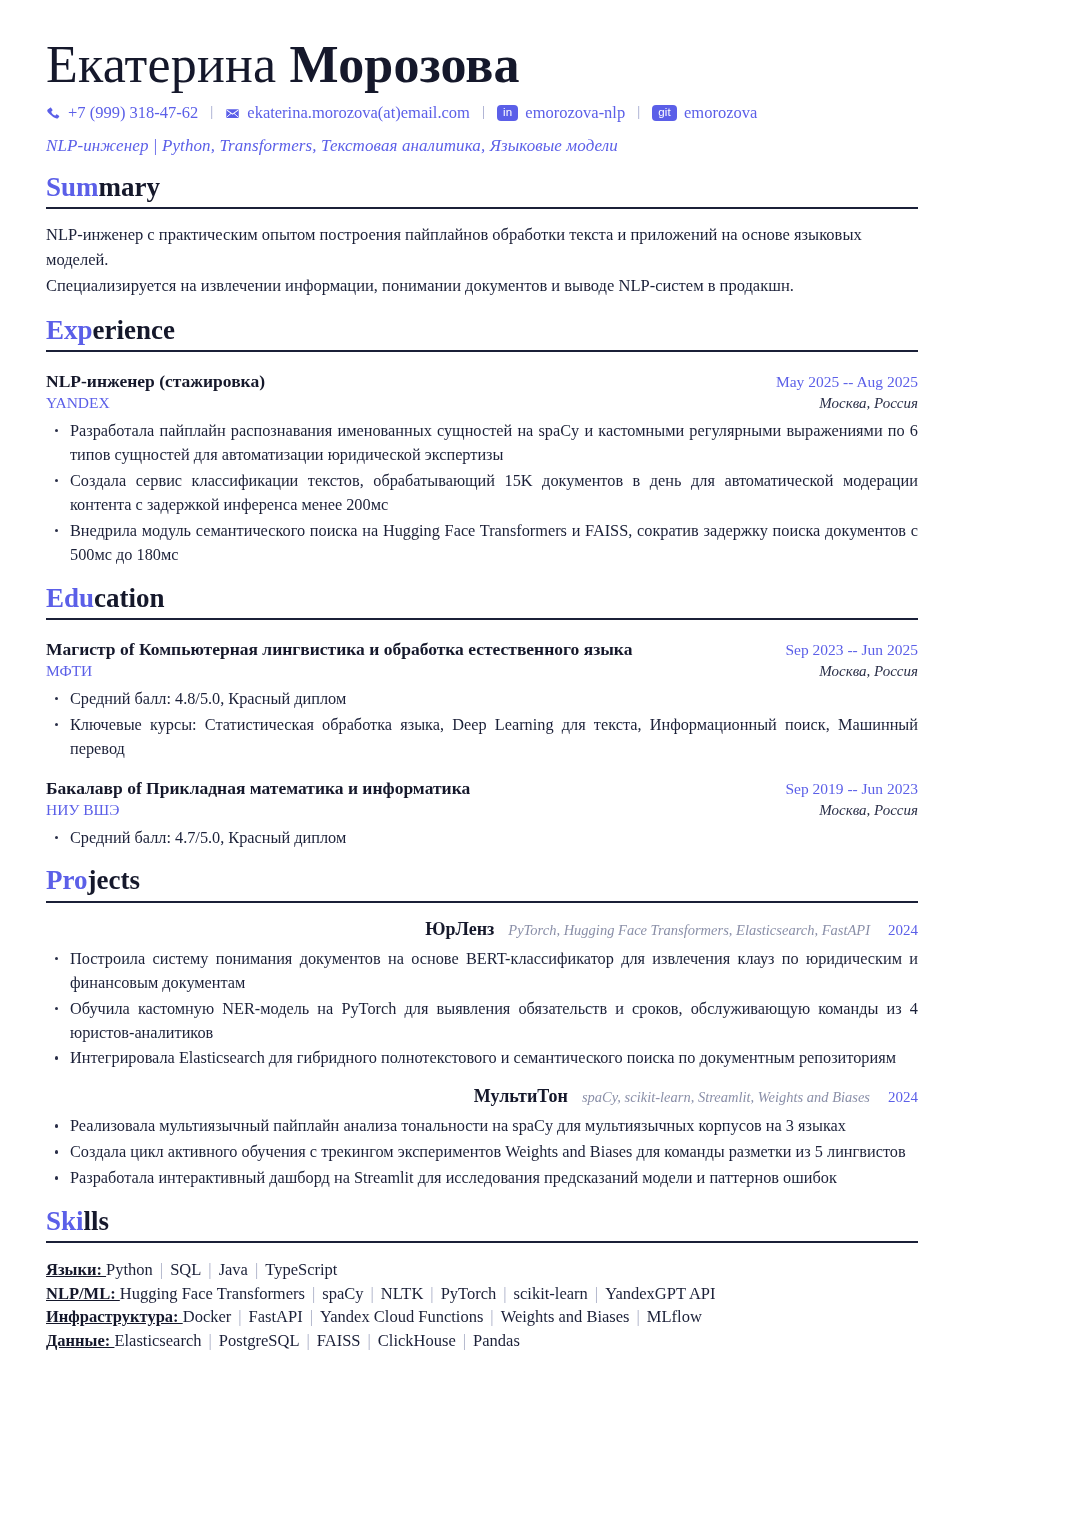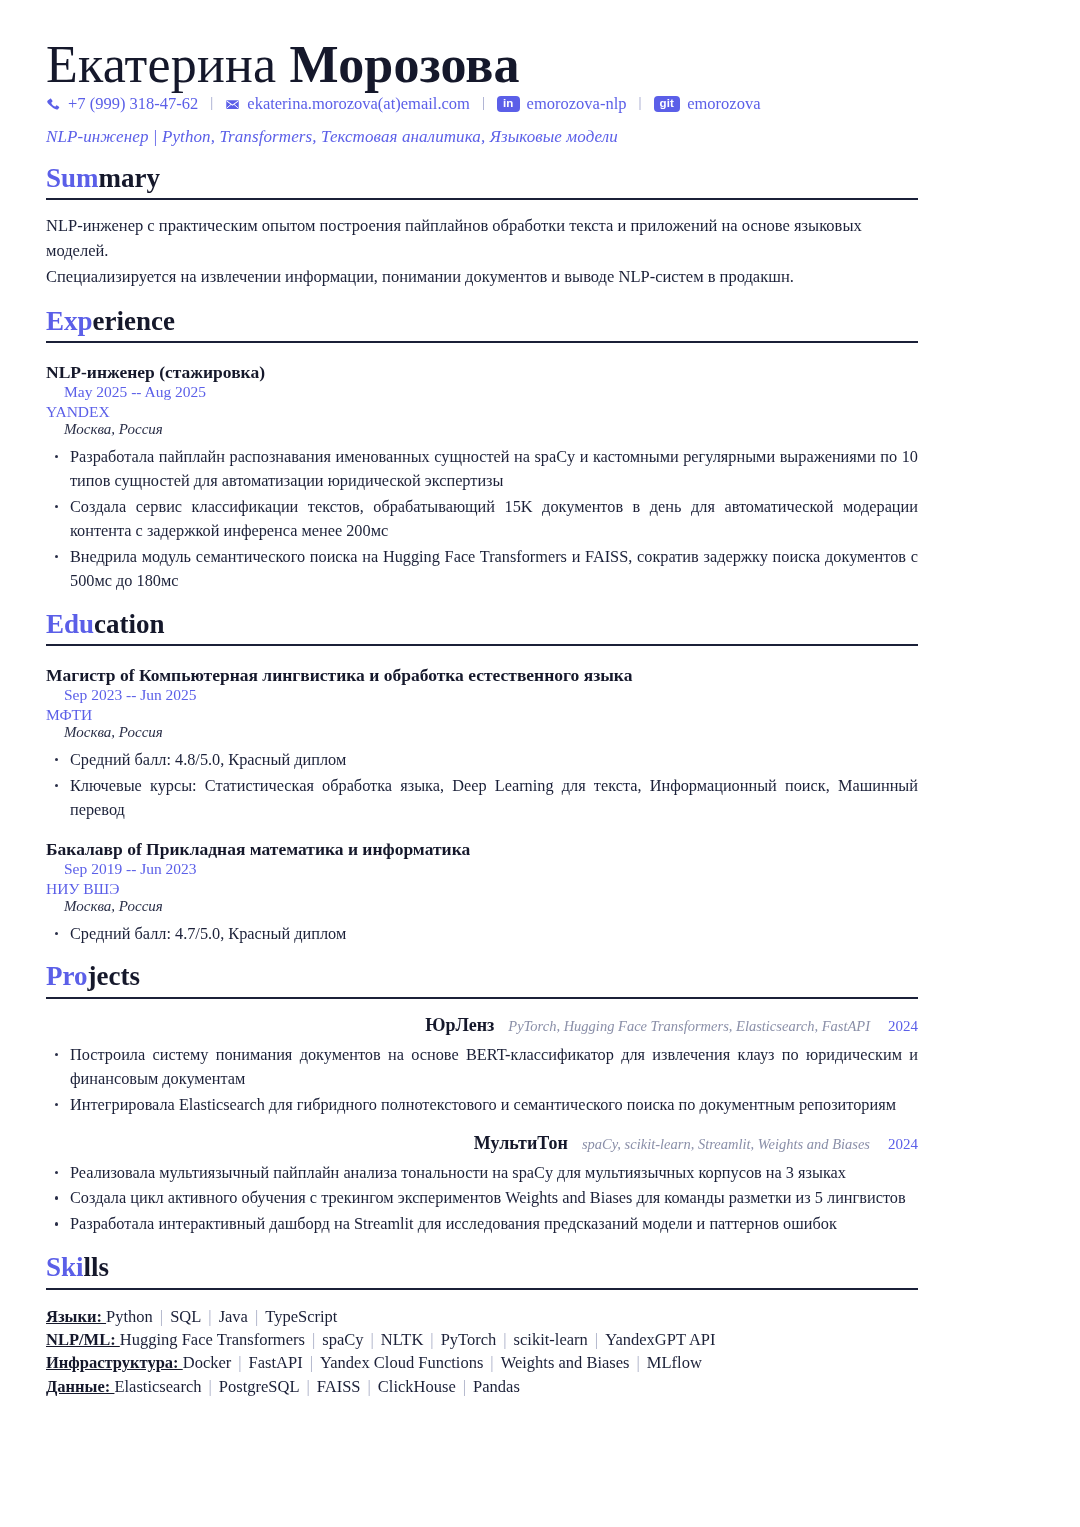--- a/index.html
+++ b/index.html
@@ -29,21 +29,21 @@
     line-height: 1.12;
     letter-spacing: 0.2px;
     margin: 6px 0 0 0;
     color: #15182b;
     font-weight: 400;
     white-space: nowrap;
   }
   .name .last { font-weight: 700; }
 
   .contact-line {
-    margin-top: 0;
+    margin-top: 9px;
     font-size: 16.5px;
     color: #5b5fe8;
     white-space: nowrap;
     display: flex;
     align-items: flex-start;
     gap: 0;
   }
   .contact-item {
     display: inline-flex;
     align-items: center;
@@ -57,21 +57,21 @@
   }
   .icon-svg { display: block; }
   .badge {
     display: inline-flex;
     align-items: center;
     justify-content: center;
     background: #5b5fe8;
     color: #ffffff;
     border-radius: 4px;
     font-size: 11.5px;
-    font-weight: 700;
+    font-weight: 400;
     font-family: "Liberation Sans", sans-serif;
     padding: 2px 6px 2.5px 6px;
     line-height: 1;
     letter-spacing: 0.2px;
   }
 
   .tagline {
     margin-top: 13px;
     font-size: 17px;
     font-style: italic;
@@ -106,21 +106,20 @@
   .summary div + div { margin-top: 1px; }
 
   
   .entry { margin-top: 17px; }
   .entry:first-of-type { margin-top: 19px; }
   .entry-row {
     display: flex;
     justify-content: space-between;
     align-items: baseline;
     width: 100%;
-    flex-direction: column;
   }
   .entry-title {
     font-size: 17.5px;
     font-weight: 700;
     color: #15182b;
   }
   .entry-date {
     font-size: 15.5px;
     color: #5b5fe8;
     white-space: nowrap;
@@ -277,21 +276,21 @@
         <div class="entry">
           <div class="entry-row">
             <span class="entry-title">NLP-инженер (стажировка)</span>
             <span class="entry-date">May 2025 -- Aug 2025</span>
           </div>
           <div class="entry-row">
             <span class="entry-sub">YANDEX</span>
             <span class="entry-loc">Москва, Россия</span>
           </div>
           <ul class="bullets">
-            <li>Разработала пайплайн распознавания именованных сущностей на spaCy и кастомными регулярными выражениями по 10 типов сущностей для автоматизации юридической экспертизы</li>
+            <li>Разработала пайплайн распознавания именованных сущностей на spaCy и кастомными регулярными выражениями по 6 типов сущностей для автоматизации юридической экспертизы</li>
             <li>Создала сервис классификации текстов, обрабатывающий 15K документов в день для автоматической модерации контента с задержкой инференса менее 200мс</li>
             <li>Внедрила модуль семантического поиска на Hugging Face Transformers и FAISS, сократив задержку поиска документов с 500мс до 180мс</li>
           </ul>
         </div>
       </div>
   </div>
 
   <div class="section">
     <div class="section-title">
       <span class="hl">Edu</span><span>cation</span>
@@ -337,20 +336,21 @@
         <div class="proj">
           <div class="proj-row">
             <div class="proj-left">
               <span class="proj-name">ЮрЛенз</span>
               <span class="proj-stack">PyTorch, Hugging Face Transformers, Elasticsearch, FastAPI</span>
             </div>
             <span class="proj-year">2024</span>
           </div>
           <ul class="bullets">
             <li>Построила систему понимания документов на основе BERT-классификатор для извлечения клауз по юридическим и финансовым документам</li>
+            <li>Обучила кастомную NER-модель на PyTorch для выявления обязательств и сроков, обслуживающую команды из 4 юристов-аналитиков</li>
             <li>Интегрировала Elasticsearch для гибридного полнотекстового и семантического поиска по документным репозиториям</li>
           </ul>
         </div>
         <div class="proj">
           <div class="proj-row">
             <div class="proj-left">
               <span class="proj-name">МультиТон</span>
               <span class="proj-stack">spaCy, scikit-learn, Streamlit, Weights and Biases</span>
             </div>
             <span class="proj-year">2024</span>

